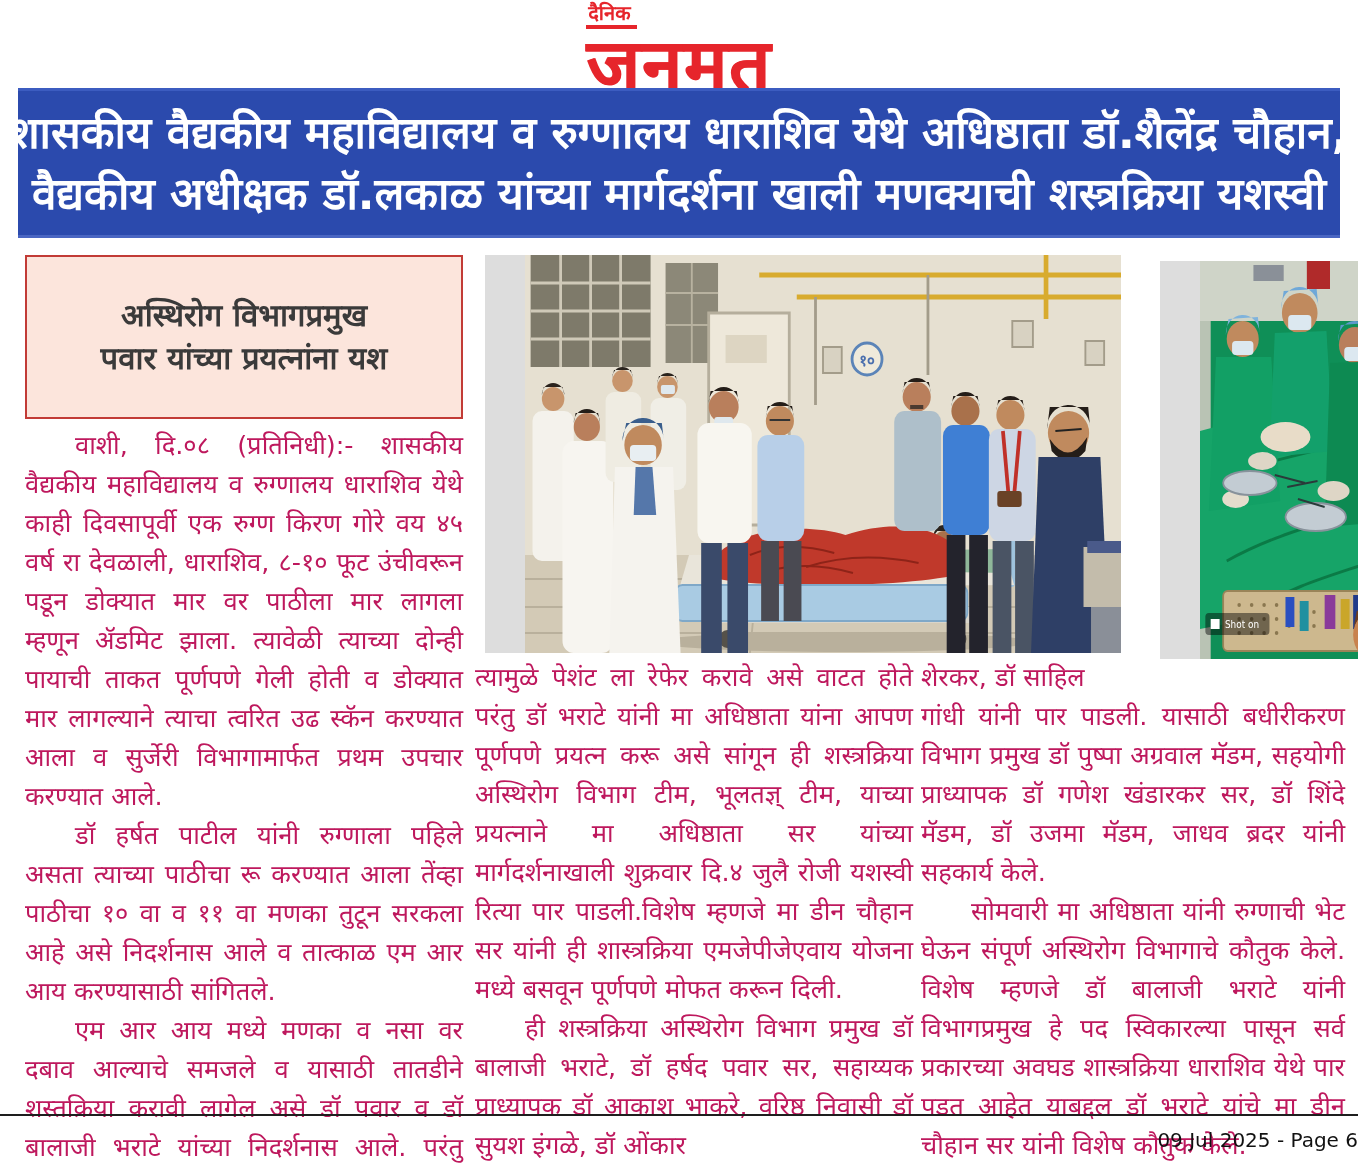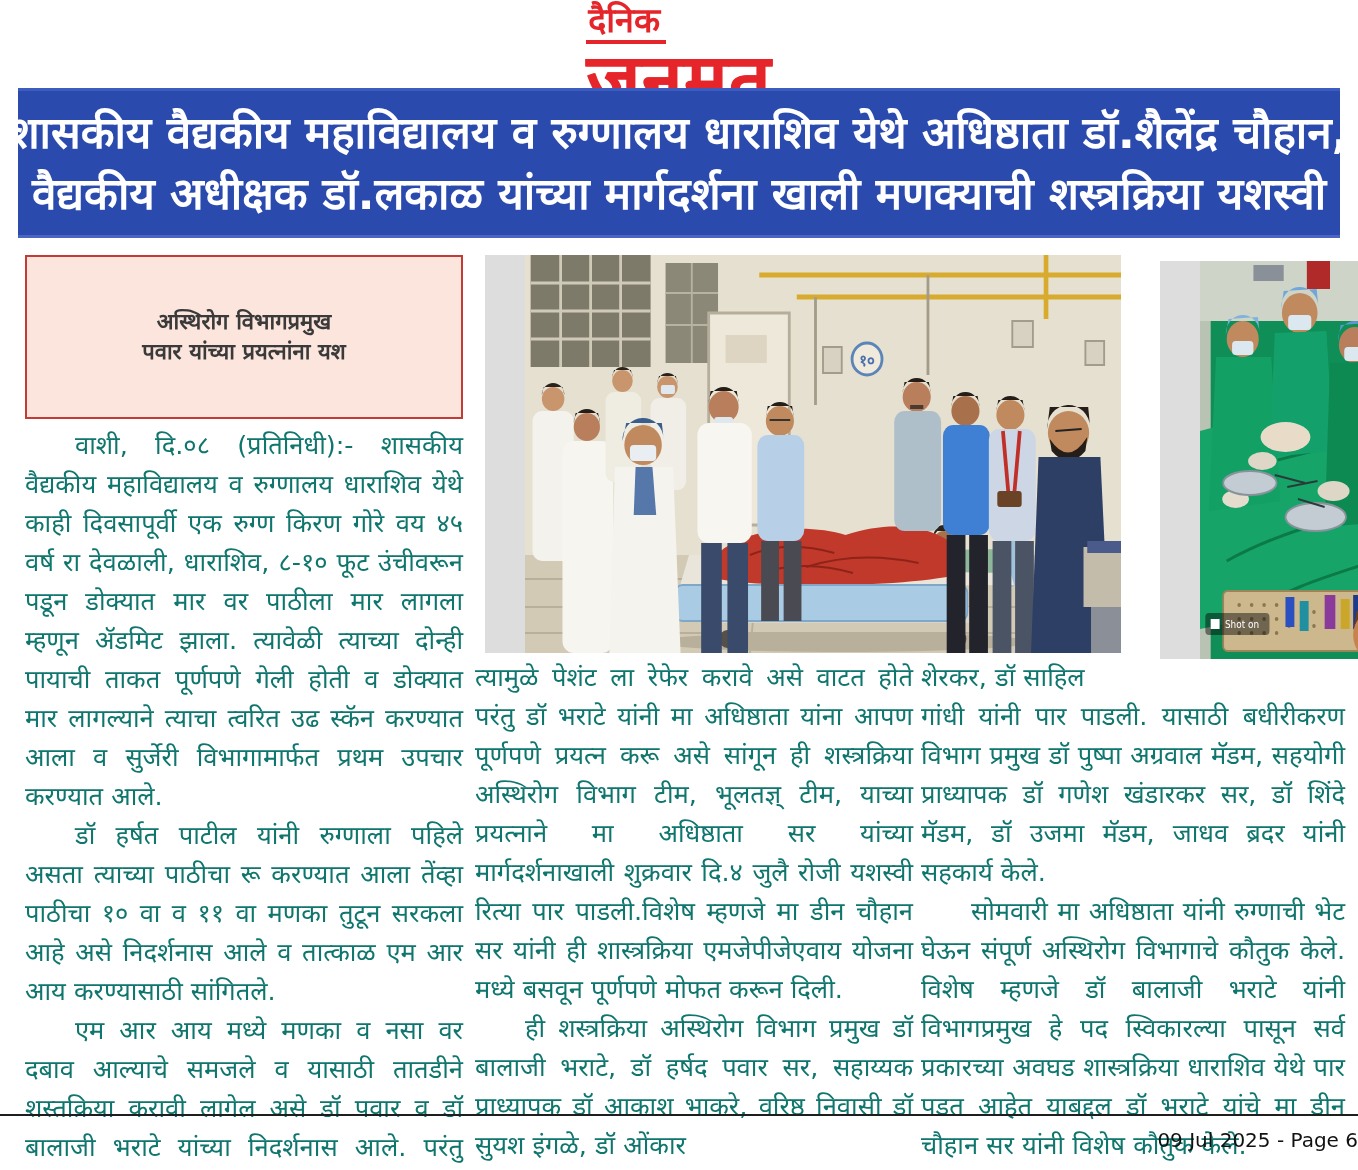--- a/index.html
+++ b/index.html
@@ -3,44 +3,44 @@
 <meta charset="utf-8">
 <style>
   * { margin:0; padding:0; box-sizing:border-box; }
   html,body { background:#ffffff; }
   body { font-family:"DejaVu Sans", sans-serif; }
   .page { position:relative; width:1358px; height:1170px; background:#ffffff; overflow:hidden; margin:0 auto; }
 
   
   .masthead { position:absolute; left:0; top:2px; width:100%; text-align:center; }
   .masthead-inner { display:inline-block; text-align:left; }
-  .masthead-tagline { display:inline-block; color:#e6252b; font-weight:bold; font-size:34px;
+  .masthead-tagline { display:inline-block; color:#e6252b; font-weight:bold; font-size:20px;
       border-bottom:4px solid #e6252b; padding:0 6px 1px 2px; line-height:1.1; }
   .masthead-title { color:#e6252b; font-weight:800; font-size:72px; line-height:1.0;
       letter-spacing:2px; margin-top:0px; text-shadow:1px 0 0 #e6252b; }
 
   
   .banner { position:absolute; left:18px; top:88px; width:1322px; height:150px;
       background:#2b4aad; border-top:3px solid #3c5cc0; border-bottom:3px solid #4a66c2;
       display:flex; flex-direction:column; justify-content:center; align-items:center; gap:4px; }
   .banner-line { color:#ffffff; font-weight:800; font-size:44px; line-height:1.3;
       white-space:nowrap; text-align:center; }
 
   
   .subhead-box { position:absolute; left:25px; top:255px; width:438px; height:164px;
       background:#fce5dc; border:2px solid #c23b36;
       display:flex; flex-direction:column; justify-content:center; align-items:center; }
-  .subhead-line { color:#3a3a3a; font-weight:700; font-size:22px; line-height:1.38; text-align:center; }
+  .subhead-line { color:#3a3a3a; font-weight:700; font-size:31px; line-height:1.38; text-align:center; }
 
   
   .col { position:absolute; }
   .col1 { left:25px;  top:426px; width:438px; }
   .col2 { left:475px; top:658px; width:438px; }
   .col3 { left:921px; top:658px; width:424px; }
-  .col p { font-size:25.5px; line-height:39px; text-align:justify; color:#0f766e; }
+  .col p { font-size:25.5px; line-height:39px; text-align:justify; color:#be185d; }
   .col p.indent { text-indent:50px; }
   .col p.lead-short { text-align:left; }
 
   
   .photo { position:absolute; overflow:hidden; background:#ddd;padding-left:40px; }
   .photo-ward    { left:485px;  top:255px; width:636px; height:398px; }
   .photo-surgery { left:1126px; top:261px; width:235px; height:398px;margin-left:34px; }
   .photo svg { display:block; width:100%; height:100%; }
 
   

